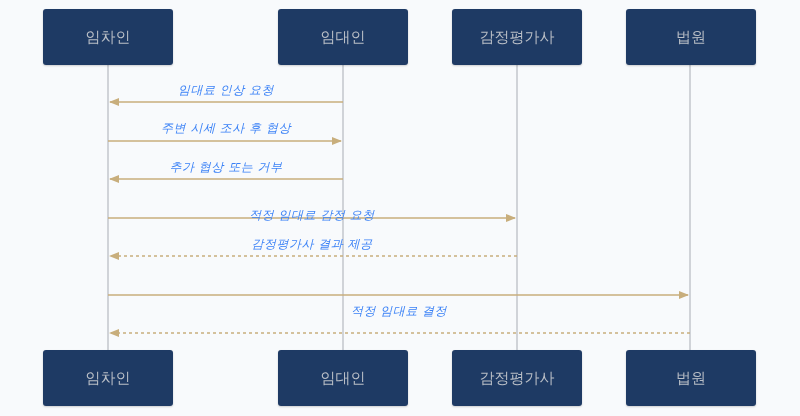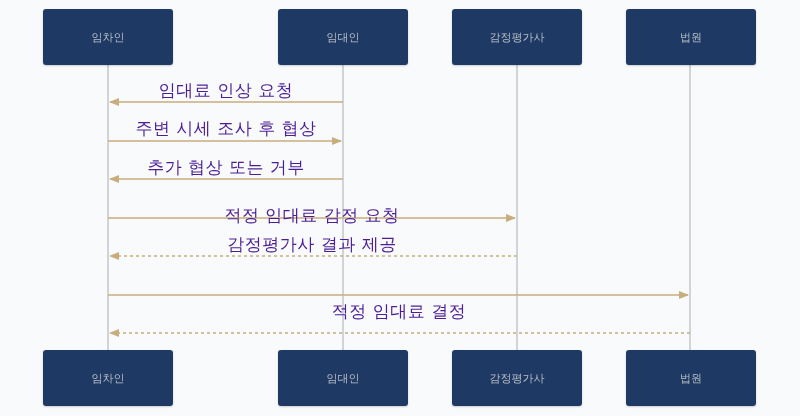--- a/index.html
+++ b/index.html
@@ -27,31 +27,32 @@
       position: absolute;
       width: 130px;
       height: 56px;
       background: #1e3a64;
       border-radius: 3px;
       box-shadow: 0 1px 2px rgba(0,0,0,0.18);
       display: flex;
       align-items: center;
       justify-content: center;
       color: #b9bec6;
-      font-size: 11px;
+      font-size: 15px;
       box-sizing: border-box;
     }
     .msg-label {
       position: absolute;
       transform: translateX(-50%);
-      color: #4c1d95;
-      font-size: 17px;
+      color: #3b82f6;
+      font-size: 12px;
       white-space: nowrap;
       line-height: 14px;
       letter-spacing: 0.5px;
+      font-style: italic;
     }
   </style>
 </head>
 <body>
 
 <div id="diagram">
 
   <svg class="lines" viewBox="0 0 800 416" xmlns="http://www.w3.org/2000/svg">
     <defs>
       <marker id="arrowhead" markerWidth="10" markerHeight="8" refX="9" refY="4" orient="auto" markerUnits="userSpaceOnUse">

